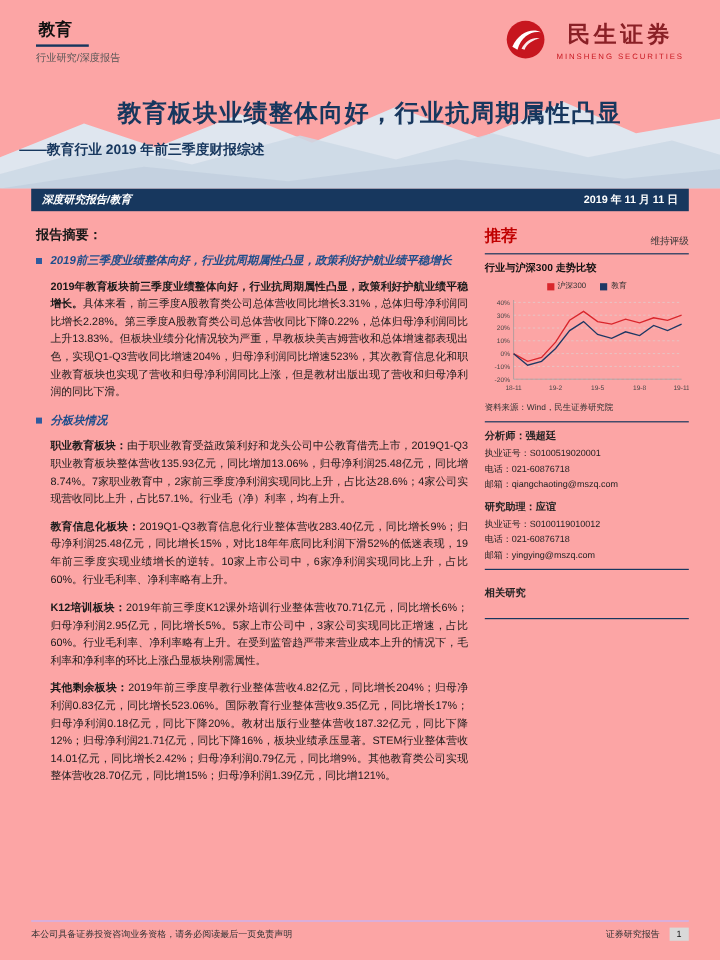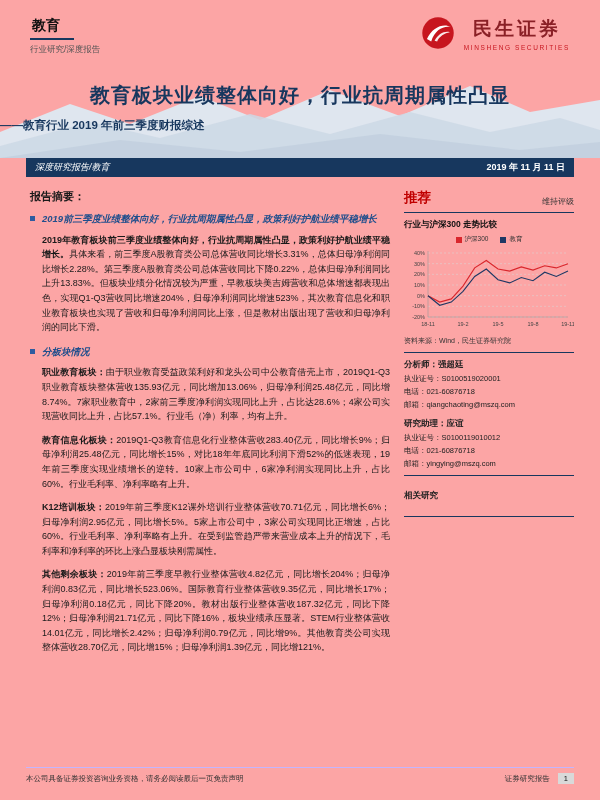--- a/index.html
+++ b/index.html
@@ -7,27 +7,27 @@
   .page { position:relative; width:600px; height:800px; overflow:hidden; background:#fca5a5; }
 
   .top { padding:16px 30px 0; display:flex; justify-content:space-between; align-items:flex-start; }
   .cat { font-size:14px; font-weight:bold; color:#111; display:inline-block; padding:0 2px 3px; border-bottom:2px solid #17375e; min-width:44px; }
   .breadcrumb { font-size:8.5px; color:#555; margin-top:4px; }
   .logo { display:flex; align-items:flex-start; gap:9px; }
   .logo-text { text-align:center; }
   .logo-cn { font-size:19px; font-weight:bold; color:#8a2026; letter-spacing:3px; }
   .logo-en { font-size:6.5px; color:#c7161f; letter-spacing:1.6px; margin-top:2px; }
 
-  .title-wrap { position:relative; margin-top:6px; height:96px; }
+  .title-wrap { position:relative; margin-top:6px; height:96px;padding-left:16px; }
   .mountains { position:absolute; inset:0; width:100%; height:100%; }
   .report-title { position:relative; text-align:center; font-size:20px; font-weight:bold; color:#17375e; padding-top:20px; letter-spacing:1px; }
   .report-subtitle { position:relative; text-align:left; font-size:11.5px; font-weight:bold; color:#17375e; margin-top:9px; }
 
   .meta-bar { margin:0 26px; background:#17375e; color:#fff; display:flex; justify-content:space-between; align-items:center; padding:3px 9px; font-size:9px; }
-  .meta-left { font-weight:normal; font-style:italic; }
+  .meta-left { font-weight:bold; font-style:italic; }
   .meta-date { font-weight:bold; }
 
   .columns { display:flex; gap:14px; padding:10px 26px 0 30px; }
   .main-col { flex:1; min-width:0; }
   .side-col { width:170px; flex:none; font-size:8px; color:#222; }
 
   .summary-heading { font-size:11px; font-weight:bold; margin:2px 0 8px; }
   .bullet { display:flex; gap:7px; margin:7px 0 6px; }
   .bullet-sq { width:5px; height:5px; background:#2e5b9f; margin-top:4px; flex:none; }
   .bullet-text { color:#1f4e8c; font-weight:bold; font-style:italic; font-size:9.5px; line-height:1.55; }

